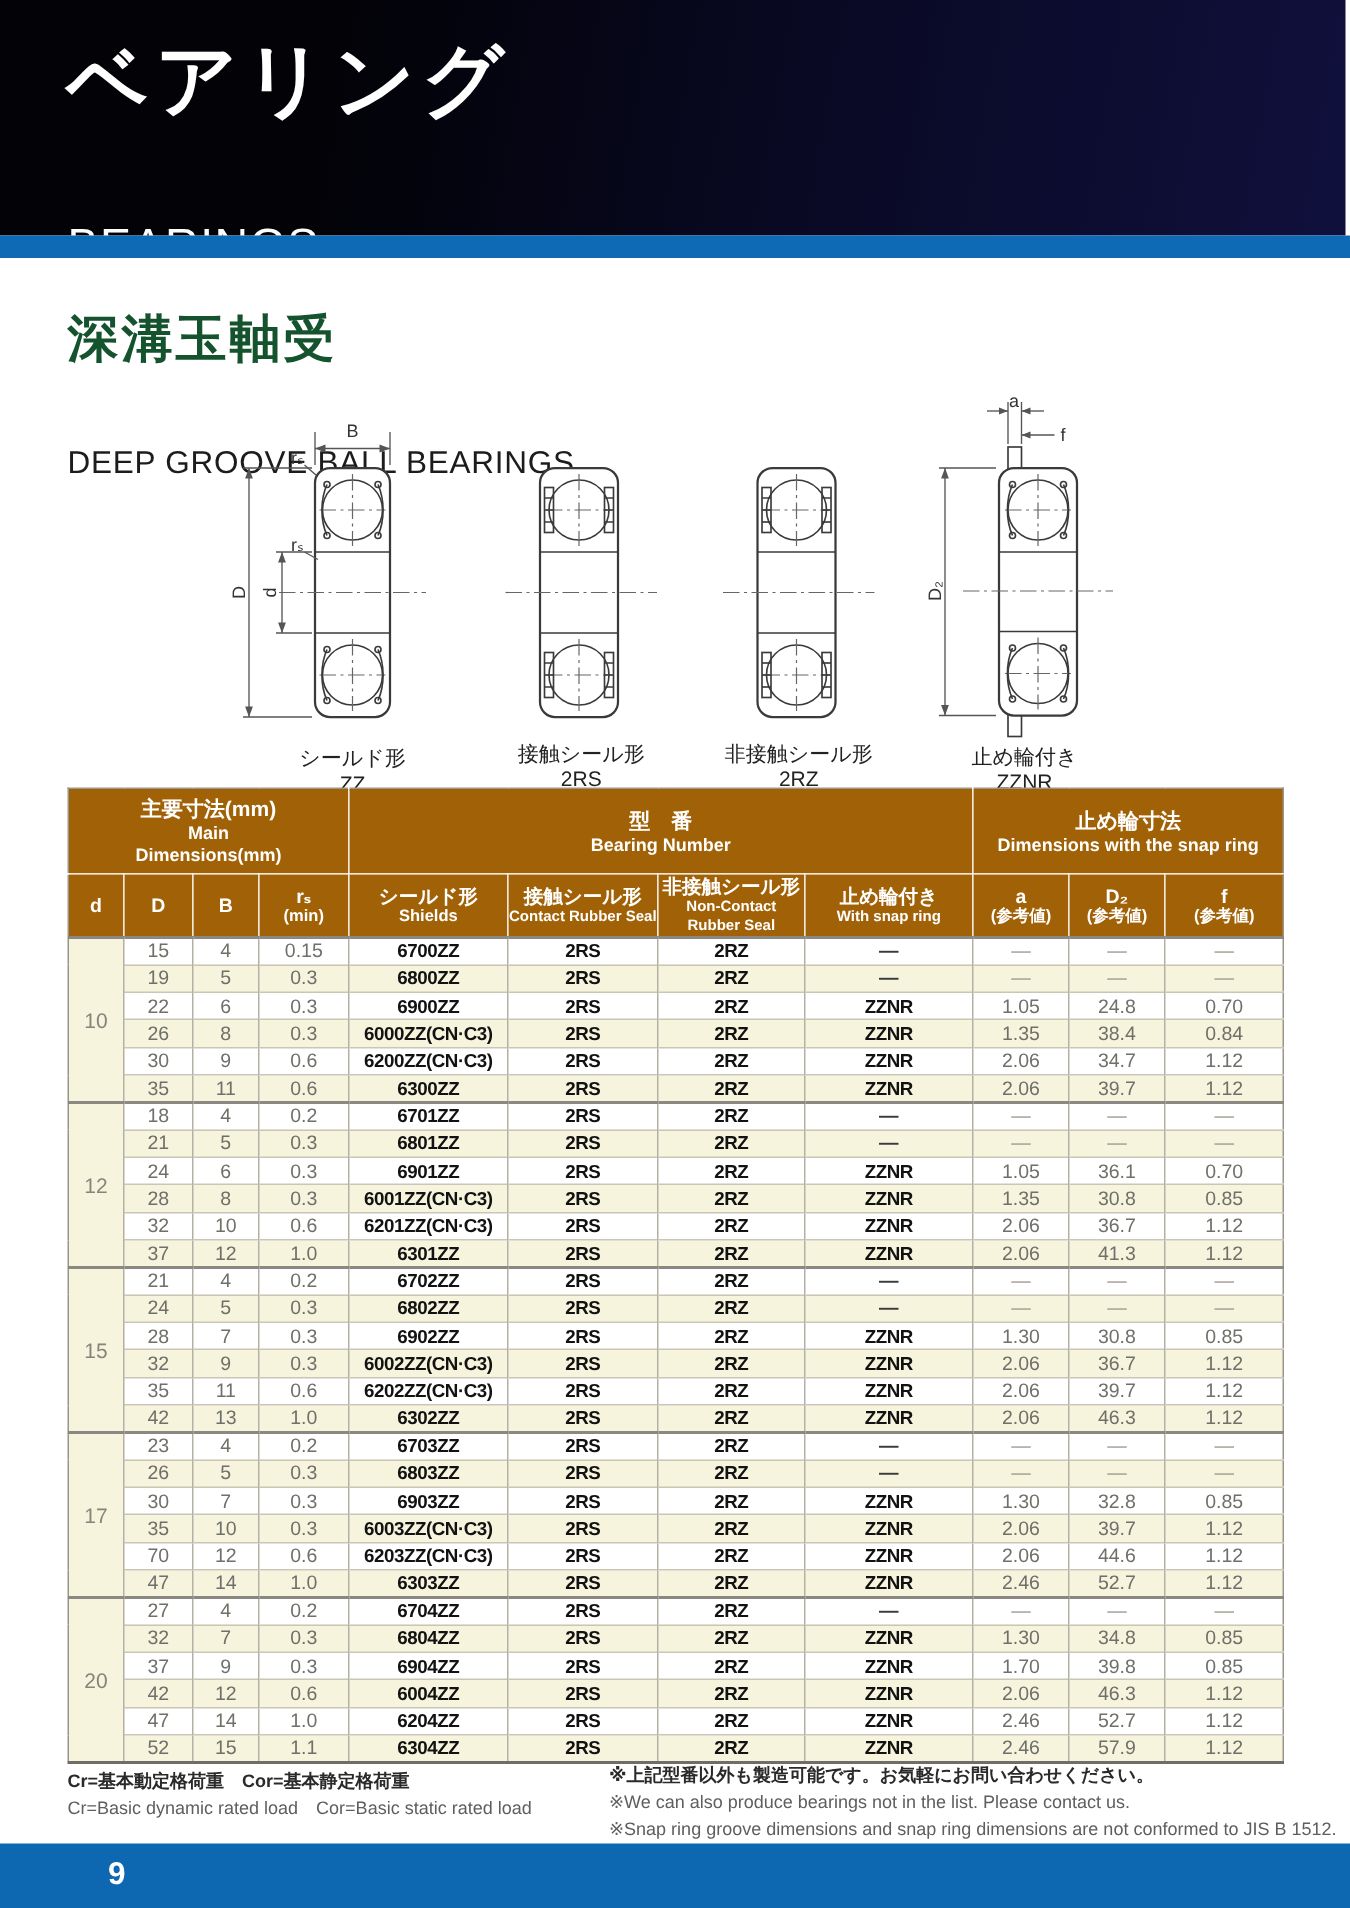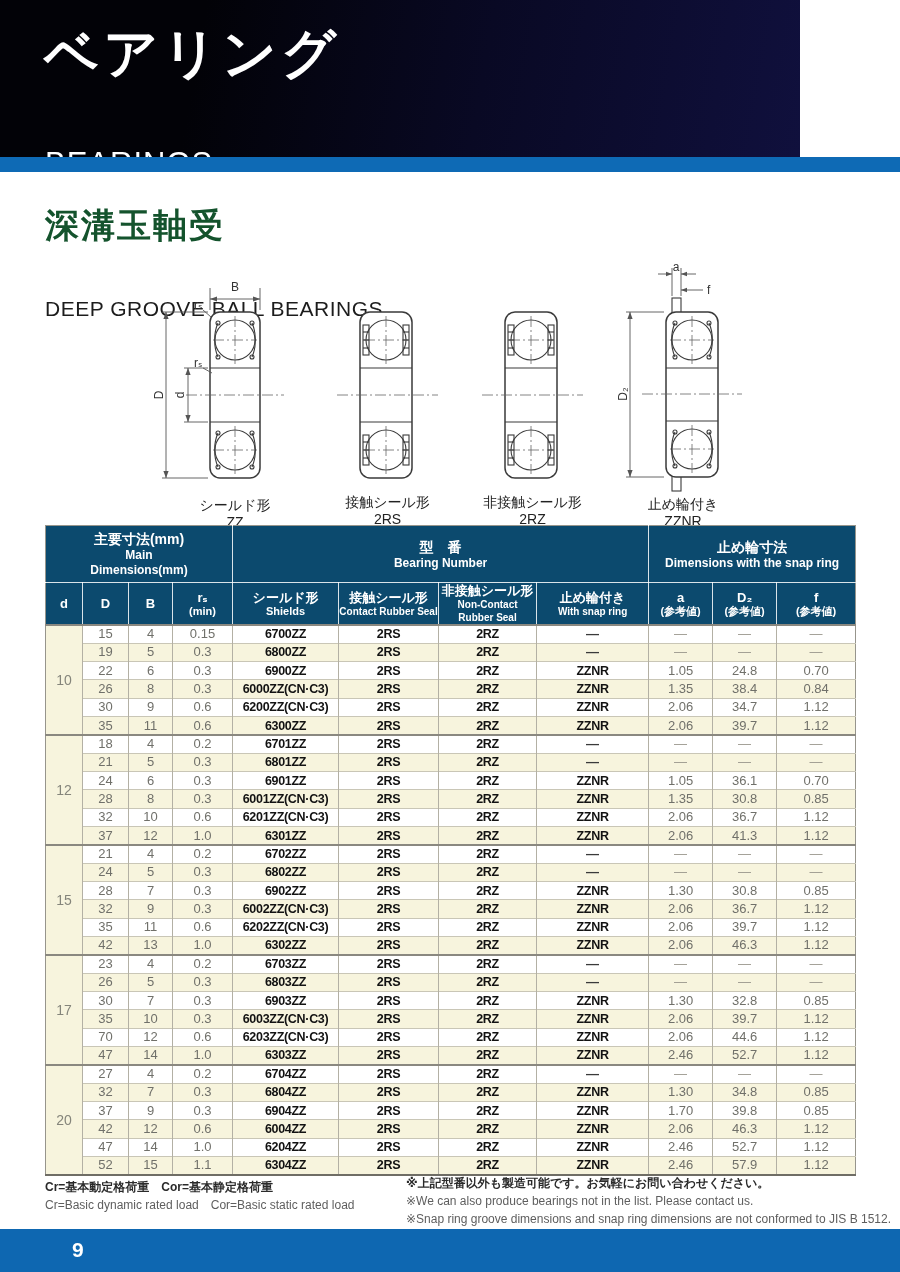--- a/index.html
+++ b/index.html
@@ -1,21 +1,21 @@
 <!DOCTYPE html>
 <html><head>
 <meta charset="utf-8">
 <style>
   * { margin:0; padding:0; box-sizing:border-box; }
   html,body { background:#e8e8e8; }
   body { font-family:"Liberation Sans","DejaVu Sans",sans-serif; }
   .page { position:relative; width:900px; height:1272px; background:#ffffff; margin:0 auto; overflow:hidden; }
 
   
-  .masthead { position:absolute; left:0; top:0; width:800px; height:157px;
+  .masthead { position:absolute; left:0; top:0; width:897px; height:157px;
     background:linear-gradient(100deg,#020207 25%,#090924 60%,#10103d 100%); }
   .masthead .jp { position:absolute; left:44px; top:18px; color:#fff; font-size:54px; font-weight:bold; letter-spacing:4px; }
   .masthead .en { position:absolute; left:45px; top:98px; color:#fff; font-size:31px; font-weight:400; letter-spacing:1px;margin-top:48px; }
   .stripe { position:absolute; left:0; top:157px; width:900px; height:15px; background:#0e6ab5; }
 
   
   .sec-jp { position:absolute; left:45px; top:203px; font-size:34px; font-weight:bold; color:#14532d; letter-spacing:2px; }
   .sec-en { position:absolute; left:45px; top:262px; font-size:21px; color:#1c1c1c; letter-spacing:0.5px;margin-top:35px; }
 
   
@@ -29,21 +29,21 @@
   .body-line { fill:#fff; stroke:#3a3a3a; stroke-width:1.5; }
   .thin  { fill:none; stroke:#3a3a3a; stroke-width:1.1; }
   .dim   { stroke:#555; stroke-width:0.9; fill:none; }
   .dimtxt{ font-size:12px; fill:#333; }
   .cline { stroke:#666; stroke-width:0.8; stroke-dasharray:11 3 2 3; fill:none; }
   .arrow { fill:#555; stroke:none; }
 
   
   .btable { position:absolute; left:45px; top:525px; width:810px; border-collapse:collapse; table-layout:fixed;
             border:1px solid #97958c; border-bottom:2px solid #6f6d65; }
-  .btable thead th { background:#0c4a6e; color:#fff; font-weight:bold; vertical-align:middle; padding:0; }
+  .btable thead th { background:#a16207; color:#fff; font-weight:bold; vertical-align:middle; padding:0; }
   .btable tr.grp th { height:57px; border-bottom:1px solid rgba(255,255,255,.85); }
   .btable tr.cols th { height:36px; }
   .btable thead th.sep { border-right:1px solid rgba(255,255,255,.85); }
   .grp .g-jp { font-size:14px; line-height:18px; }
   .grp .g-en { font-size:12px; font-weight:bold; line-height:15px; }
   .cols .c1 { font-size:13px; line-height:15px; }
   .cols .c2 { font-size:11px; font-weight:bold; line-height:13px; }
   .cols .c2.small { font-size:10px; }
   .btable tbody td { height:18.33px; padding:0 2px; text-align:center; vertical-align:middle;
                      font-size:13px; line-height:14px; border-right:1px solid #b3b0a4; border-top:1px solid #c9c6b6; }

